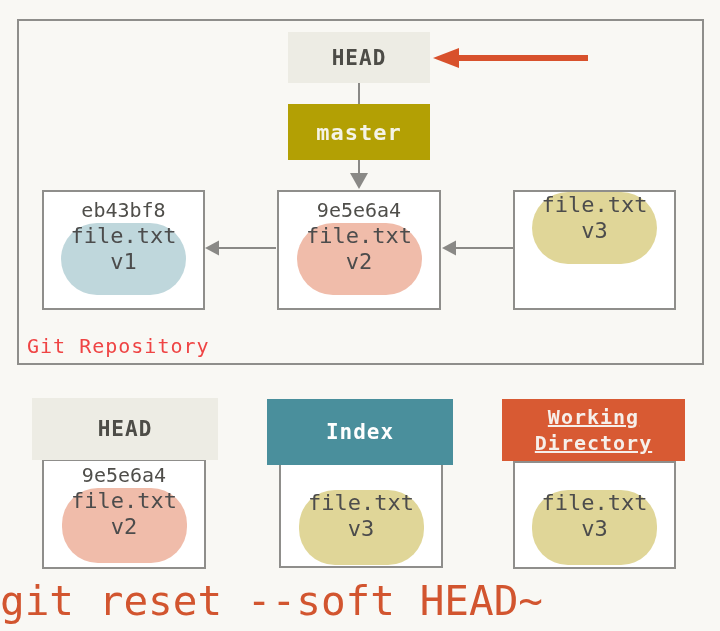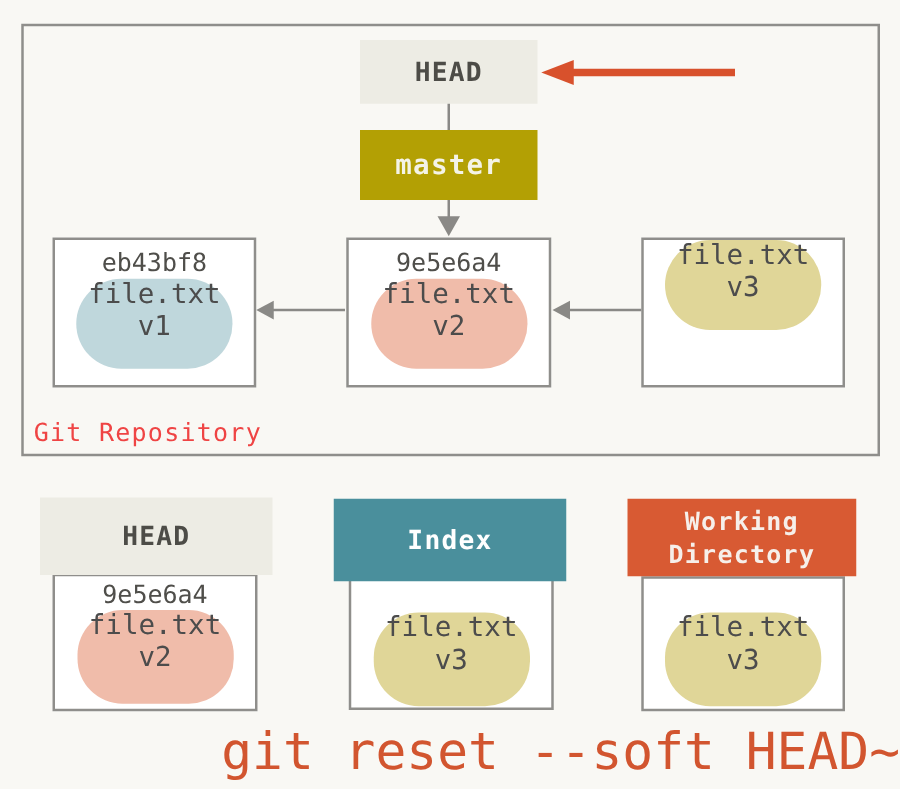--- a/index.html
+++ b/index.html
@@ -114,40 +114,41 @@
     color: #ffffff;
     font-size: 21px;
   }
   .area-header-wd {
     left: 502px; top: 399px;
     width: 183px; height: 62px;
     background: #D85A33;
     color: #F6EFEA;
     font-size: 20px;
     padding: 0 12px;
+    text-decoration: underline;
   }
   .area-box {
     position: absolute;
     background: #FFFFFF;
     border: 2px solid #8F8E8B;
     display: flex;
     flex-direction: column;
     align-items: center;
     z-index: 2;
   }
   .area-box-head  { left: 42px;  top: 459px; width: 164px; height: 110px; }
   .area-box-index { left: 279px; top: 461px; width: 164px; height: 107px; }
   .area-box-wd    { left: 513px; top: 461px; width: 163px; height: 108px; }
   .area-box .hash { padding-top: 2px; height: 27px; line-height: 24px; }
   .area-box .pill { height: 75px; }
   .caption {
     position: absolute;
     left: 0; right: 0;
     top: 577px;
-    text-align: right;
+    text-align: left;
     font-size: 41px;
     color: #D2552F;
     letter-spacing: 0px;
     white-space: nowrap;
     z-index: 4;
   }
 </style>
 </head>
 <body>
 

